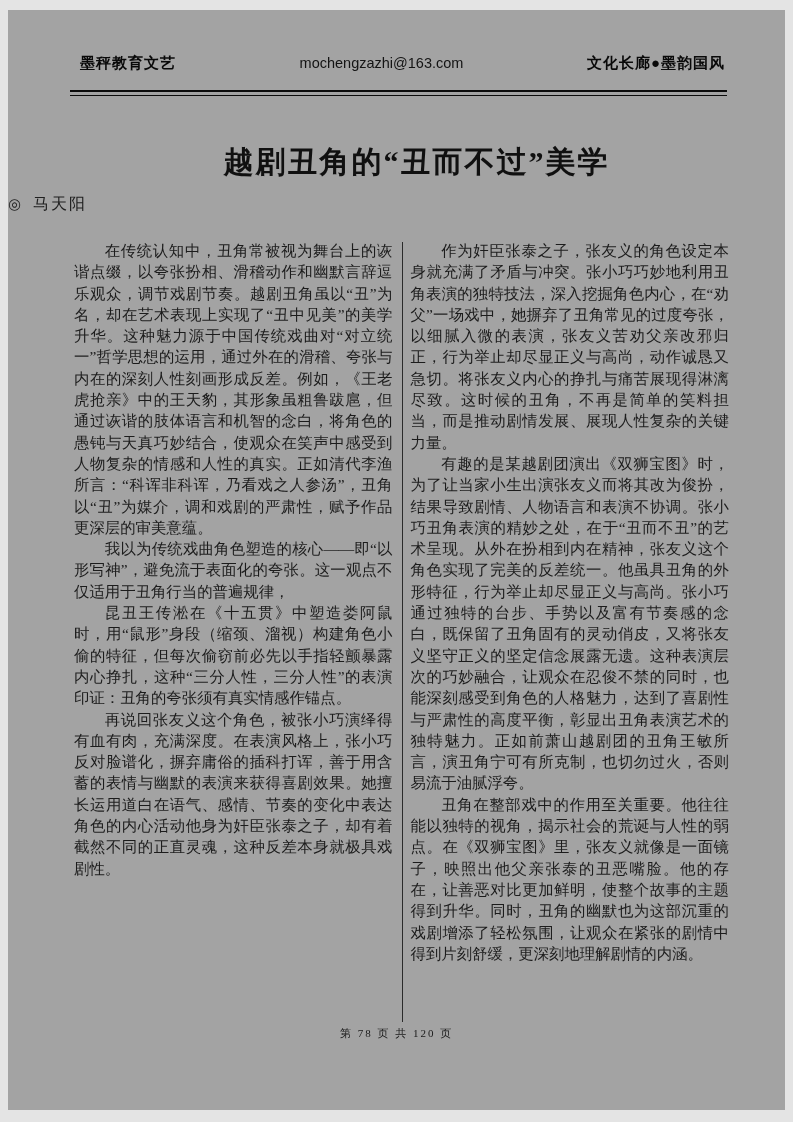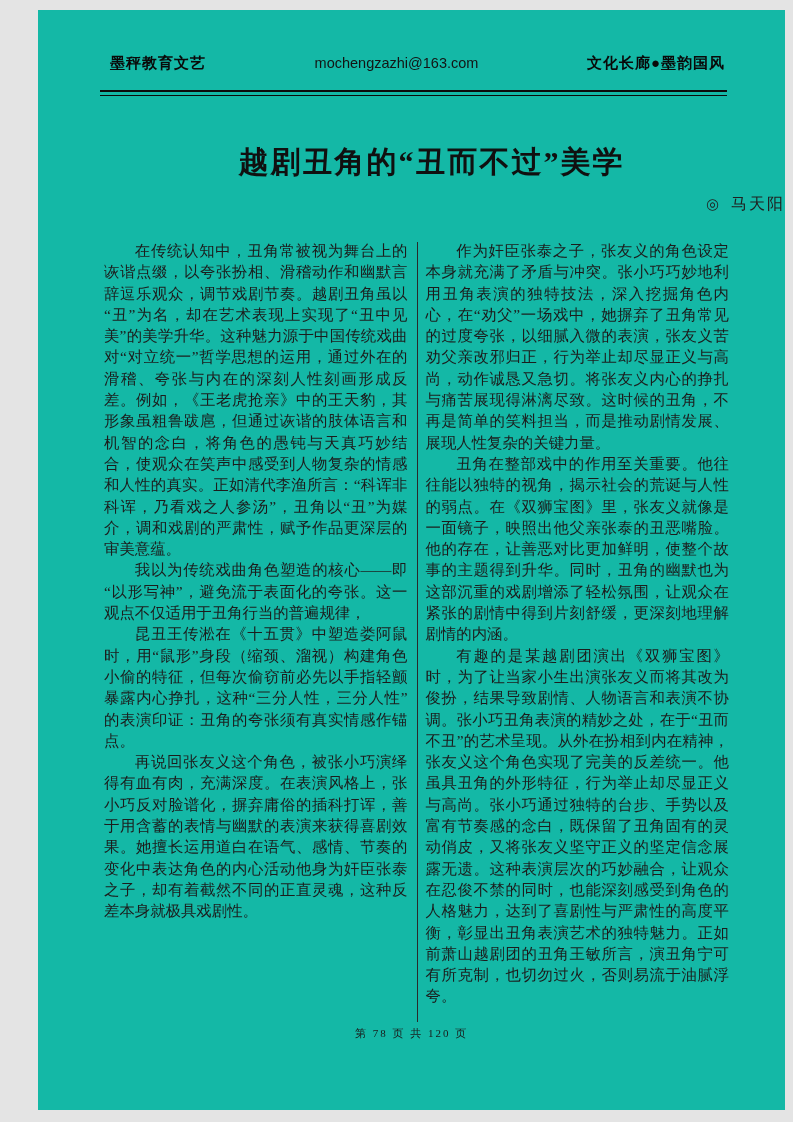--- a/index.html
+++ b/index.html
@@ -7,22 +7,21 @@
     width:793px;height:1122px;
     background:#e4e4e4;
     font-family:"Liberation Serif","DejaVu Serif",serif;
     color:#1b1b1b;
     position:relative;
     overflow:hidden;
   }
   .sheet{
     position:absolute;
     top:10px;left:8px;right:8px;bottom:12px;
-    background:#14b8a6;
-    margin-left:30px;
+    background:#a3a3a3;
   }
   
   .header{
     position:absolute;top:44px;left:72px;right:60px;
     display:flex;justify-content:space-between;align-items:baseline;
   }
   .header .h-left,.header .h-right{
     font-family:"Liberation Sans","DejaVu Sans",sans-serif;
     font-weight:700;font-size:15px;letter-spacing:1px;color:#090909;
   }
@@ -40,21 +39,21 @@
   .title{
     position:absolute;top:112px;left:4px;right:0;
     text-align:center;
     font-size:30px;font-weight:700;
     letter-spacing:2px;
     color:#101010;
     padding-left:36px;
   }
   .author{
     position:absolute;top:184px;left:0;right:0;
-    text-align:right;font-size:16px;color:#202020;
+    text-align:left;font-size:16px;color:#202020;
     letter-spacing:2px;
   }
   .author .marker{margin-right:10px;font-size:15px;}
   
   .article{
     position:absolute;top:230px;left:66px;right:56px;height:782px;
     display:flex;
     overflow:hidden;
   }
   .col{
@@ -106,21 +105,21 @@
       <p>在传统认知中，丑角常被视为舞台上的诙谐点缀，以夸张扮相、滑稽动作和幽默言辞逗乐观众，调节戏剧节奏。越剧丑角虽以“丑”为名，却在艺术表现上实现了“丑中见美”的美学升华。这种魅力源于中国传统戏曲对“对立统一”哲学思想的运用，通过外在的滑稽、夸张与内在的深刻人性刻画形成反差。例如，《王老虎抢亲》中的王天豹，其形象虽粗鲁跋扈，但通过诙谐的肢体语言和机智的念白，将角色的愚钝与天真巧妙结合，使观众在笑声中感受到人物复杂的情感和人性的真实。正如清代李渔所言：“科诨非科诨，乃看戏之人参汤”，丑角以“丑”为媒介，调和戏剧的严肃性，赋予作品更深层的审美意蕴。</p>
       <p>我以为传统戏曲角色塑造的核心——即“以形写神”，避免流于表面化的夸张。这一观点不仅适用于丑角行当的普遍规律，</p>
       <p>昆丑王传淞在《十五贯》中塑造娄阿鼠时，用“鼠形”身段（缩颈、溜视）构建角色小偷的特征，但每次偷窃前必先以手指轻颤暴露内心挣扎，这种“三分人性，三分人性”的表演印证：丑角的夸张须有真实情感作锚点。</p>
       <p>再说回张友义这个角色，被张小巧演绎得有血有肉，充满深度。在表演风格上，张小巧反对脸谱化，摒弃庸俗的插科打诨，善于用含蓄的表情与幽默的表演来获得喜剧效果。她擅长运用道白在语气、感情、节奏的变化中表达角色的内心活动他身为奸臣张泰之子，却有着截然不同的正直灵魂，这种反差本身就极具戏剧性。</p>
     </div>
 
     <div class="col-divider"></div>
 
     <div class="col">
       <p>作为奸臣张泰之子，张友义的角色设定本身就充满了矛盾与冲突。张小巧巧妙地利用丑角表演的独特技法，深入挖掘角色内心，在“劝父”一场戏中，她摒弃了丑角常见的过度夸张，以细腻入微的表演，张友义苦劝父亲改邪归正，行为举止却尽显正义与高尚，动作诚恳又急切。将张友义内心的挣扎与痛苦展现得淋漓尽致。这时候的丑角，不再是简单的笑料担当，而是推动剧情发展、展现人性复杂的关键力量。</p>
+      <p>有趣的是某越剧团演出《双狮宝图》时，为了让当家小生出演张友义而将其改为俊扮，结果导致剧情、人物语言和表演不协调。张小巧丑角表演的精妙之处，在于“丑而不丑”的艺术呈现。从外在扮相到内在精神，张友义这个角色实现了完美的反差统一。他虽具丑角的外形特征，行为举止却尽显正义与高尚。张小巧通过独特的台步、手势以及富有节奏感的念白，既保留了丑角固有的灵动俏皮，又将张友义坚守正义的坚定信念展露无遗。这种表演层次的巧妙融合，让观众在忍俊不禁的同时，也能深刻感受到角色的人格魅力，达到了喜剧性与严肃性的高度平衡，彰显出丑角表演艺术的独特魅力。正如前萧山越剧团的丑角王敏所言，演丑角宁可有所克制，也切勿过火，否则易流于油腻浮夸。</p>
       <p>丑角在整部戏中的作用至关重要。他往往能以独特的视角，揭示社会的荒诞与人性的弱点。在《双狮宝图》里，张友义就像是一面镜子，映照出他父亲张泰的丑恶嘴脸。他的存在，让善恶对比更加鲜明，使整个故事的主题得到升华。同时，丑角的幽默也为这部沉重的戏剧增添了轻松氛围，让观众在紧张的剧情中得到片刻舒缓，更深刻地理解剧情的内涵。</p>
-      <p>有趣的是某越剧团演出《双狮宝图》时，为了让当家小生出演张友义而将其改为俊扮，结果导致剧情、人物语言和表演不协调。张小巧丑角表演的精妙之处，在于“丑而不丑”的艺术呈现。从外在扮相到内在精神，张友义这个角色实现了完美的反差统一。他虽具丑角的外形特征，行为举止却尽显正义与高尚。张小巧通过独特的台步、手势以及富有节奏感的念白，既保留了丑角固有的灵动俏皮，又将张友义坚守正义的坚定信念展露无遗。这种表演层次的巧妙融合，让观众在忍俊不禁的同时，也能深刻感受到角色的人格魅力，达到了喜剧性与严肃性的高度平衡，彰显出丑角表演艺术的独特魅力。正如前萧山越剧团的丑角王敏所言，演丑角宁可有所克制，也切勿过火，否则易流于油腻浮夸。</p>
     </div>
 
   </div>
 
   <div class="footer">第 78 页 共 120 页</div>
 
 </div>
 
 </body></html>

